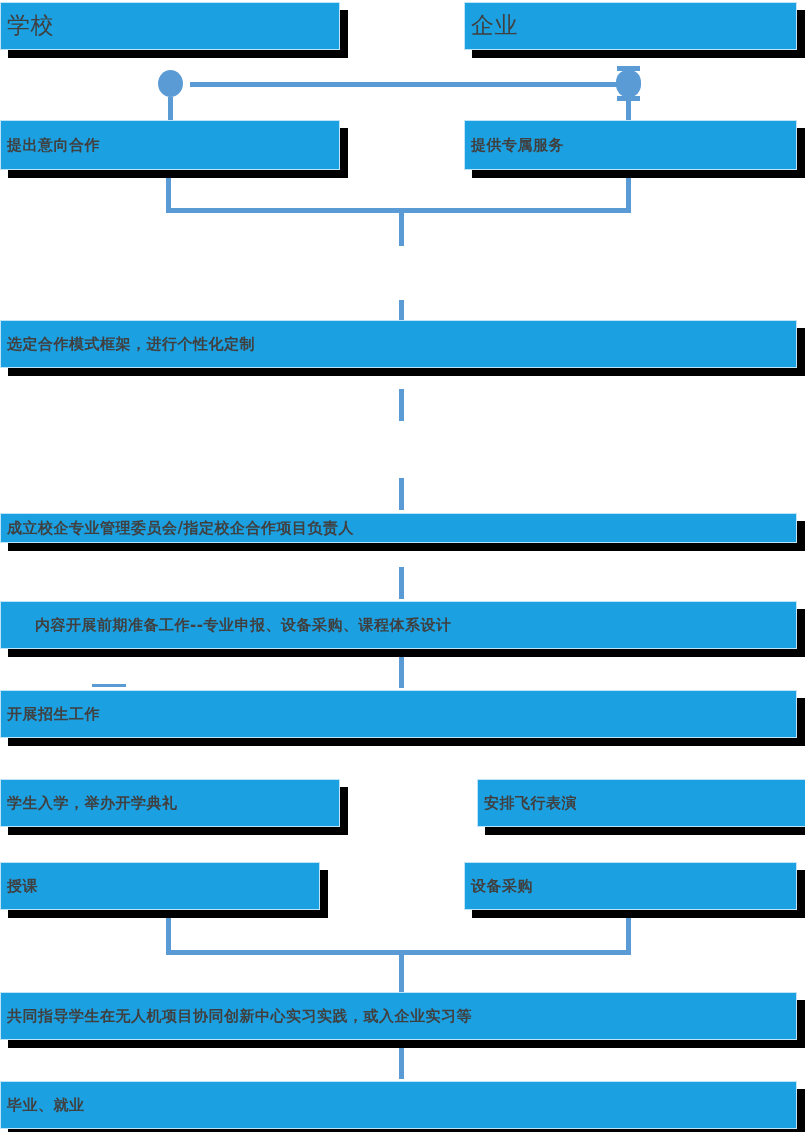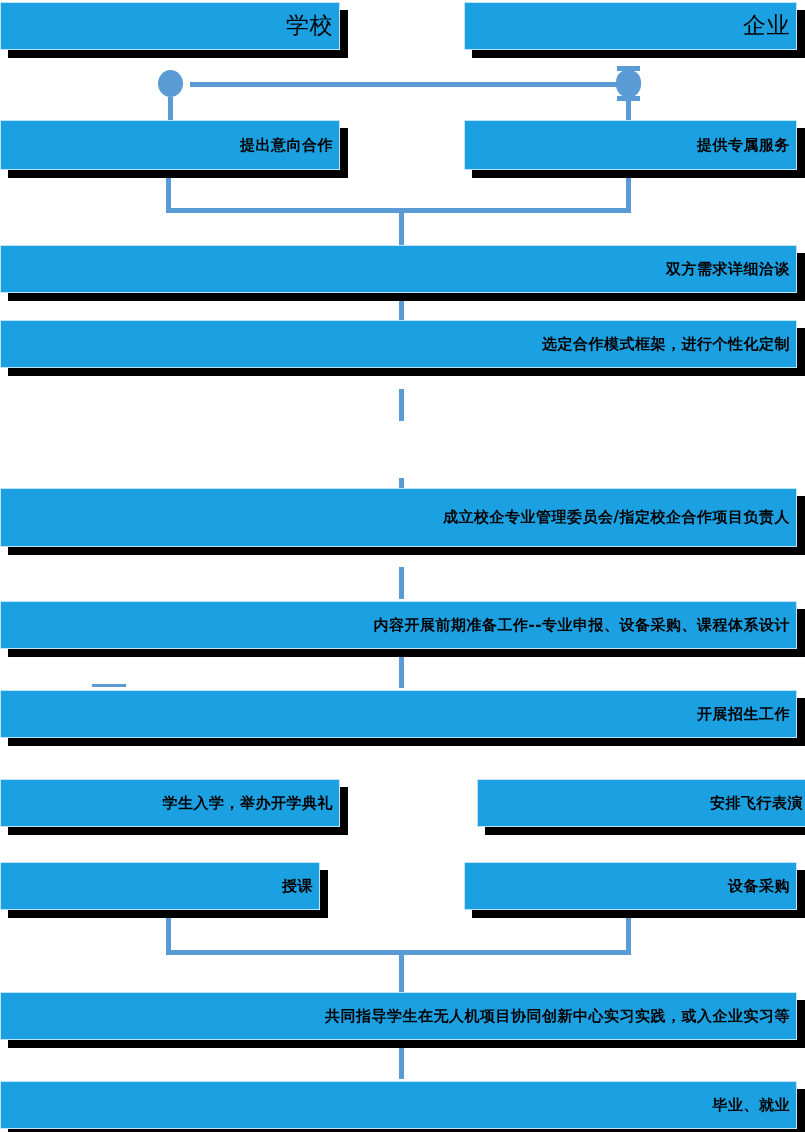--- a/index.html
+++ b/index.html
@@ -21,22 +21,22 @@
     position:absolute;
     background:#1BA0E1;
     border-top:1px solid #bfe4f7;
     border-left:1px solid #bfe4f7;
     border-right:1px solid #bfe4f7;
     border-bottom:1px solid #bfe4f7;
     box-sizing:border-box;
     box-shadow:8px 8px 0 0 #000000;
     display:flex;
     align-items:center;
-    justify-content:flex-end;
-    color:#000000;
+    justify-content:flex-start;
+    color:#404040;
     text-align:center;
     line-height:1.1;
     letter-spacing:0.5px;
     z-index:3;
   }
   .box .label{
     display:block;
     font-weight:bold;
     padding:0 6px;
   }
@@ -116,51 +116,48 @@
   <div class="node-jar" style="left:616px; top:70px;"></div>
 
   <div class="vline" style="left:168px; top:97px; height:26px;"></div>
 
   <div class="vline" style="left:626px; top:97px; height:26px;"></div>
 
   <div class="box step" style="left:0px; top:120px; width:340px; height:50px;">
     <span class="label">提出意向合作</span>
   </div>
 
-  <div class="box step" style="left:464px; top:120px; width:333px; height:50px;padding-left:28px;">
+  <div class="box step" style="left:464px; top:120px; width:333px; height:50px;">
     <span class="label">提供专属服务</span>
   </div>
 
   <div class="vline" style="left:166px; top:170px; height:43px;"></div>
   <div class="vline" style="left:626px; top:170px; height:43px;"></div>
   <div class="hline" style="left:166px; top:208px; width:465px;"></div>
   <div class="vline" style="left:399px; top:208px; height:38px;"></div>
 
-  <div class="box step" style="left:0px; top:245px; width:797px; height:48px;">
-    <span class="label">双方需求详细洽谈</span>
-  </div>
 
   <div class="vline" style="left:399px; top:300px; height:32px;"></div>
 
   <div class="box step" style="left:0px; top:320px; width:797px; height:48px;">
     <span class="label">选定合作模式框架，进行个性化定制</span>
   </div>
 
   <div class="vline" style="left:399px; top:389px; height:32px;"></div>
 
 
   <div class="vline" style="left:399px; top:478px; height:32px;"></div>
 
-  <div class="box step" style="left:0px; top:488px; width:797px; height:59px;">
+  <div class="box step" style="left:0px; top:513px; width:797px; height:30px;">
     <span class="label">成立校企专业管理委员会/指定校企合作项目负责人</span>
   </div>
 
   <div class="vline" style="left:399px; top:567px; height:32px;"></div>
 
-  <div class="box step" style="left:0px; top:601px; width:797px; height:48px;">
+  <div class="box step" style="left:0px; top:601px; width:797px; height:48px;padding-left:28px;">
     <span class="label">内容开展前期准备工作--专业申报、设备采购、课程体系设计</span>
   </div>
 
   <div class="vline" style="left:399px; top:656px; height:32px;"></div>
 
   <div class="stub" style="left:92px; top:684px; width:34px;"></div>
 
   <div class="box step" style="left:0px; top:690px; width:797px; height:48px;">
     <span class="label">开展招生工作</span>
   </div>

